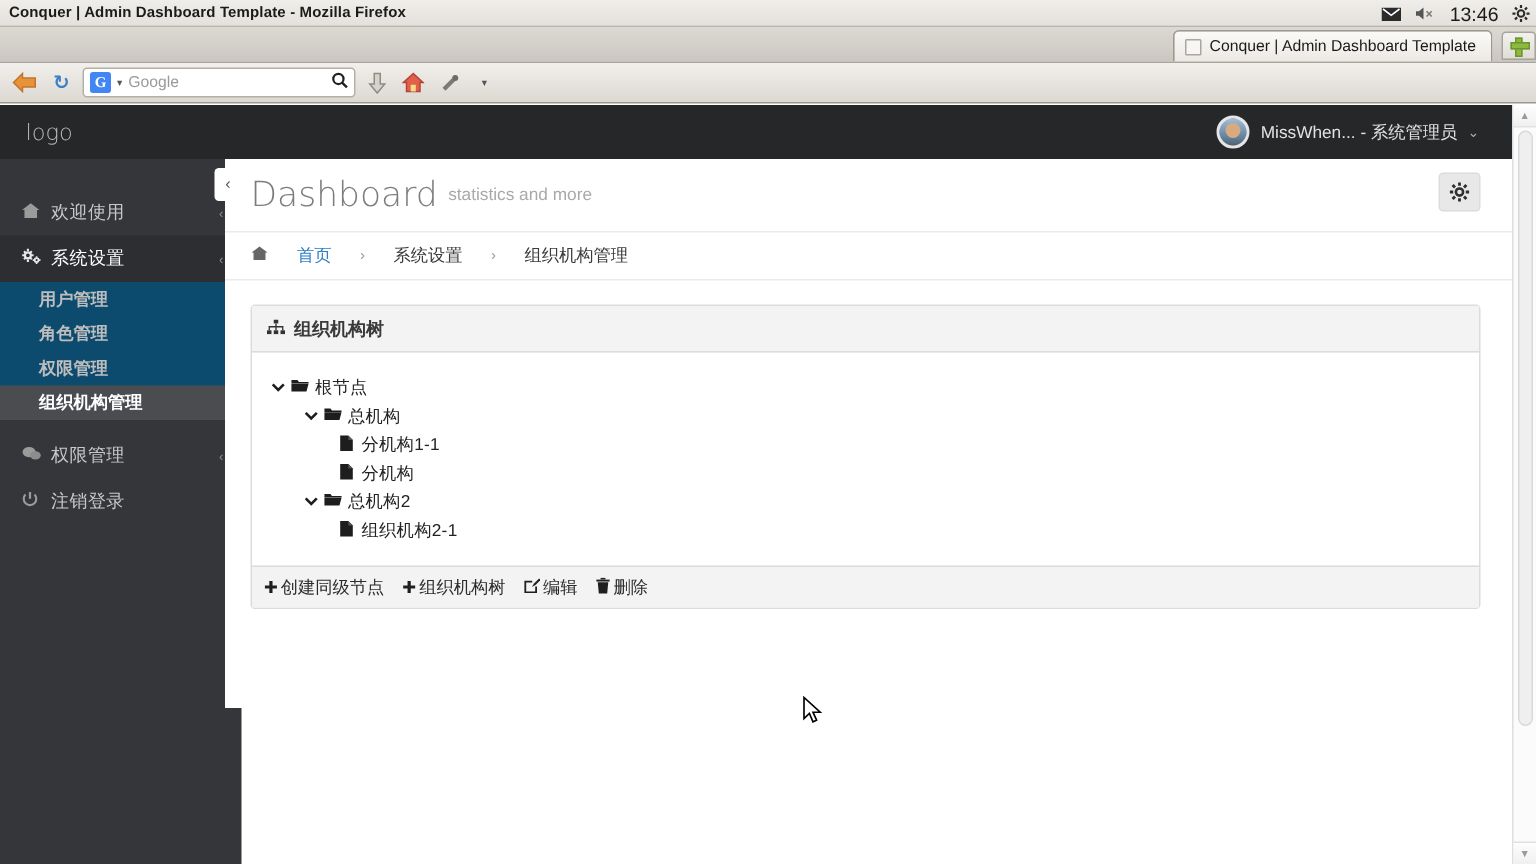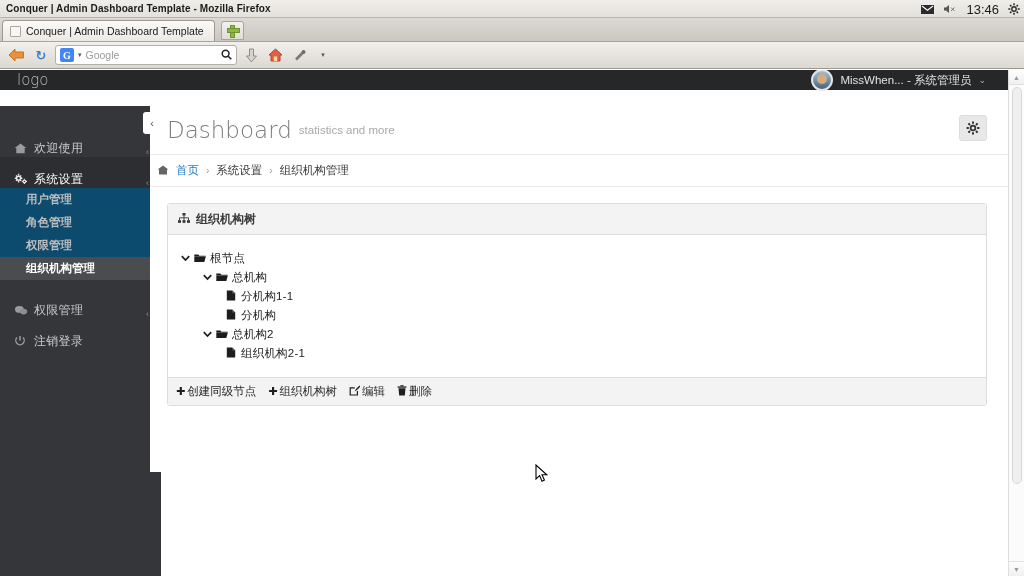--- a/index.html
+++ b/index.html
@@ -29,22 +29,23 @@
     position: absolute; right: 4px; top: 0; height: 18px;
     display: flex; align-items: center; gap: 9px;
   }
   .tray-item { font-size: 10px; color: #333; line-height: 1; display: flex; align-items: center; }
   .tray-clock { font-size: 13px; color: #1b1b1b; font-weight: normal; }
 
   .tabstrip {
     height: 24px;
     background: linear-gradient(to bottom, #dcd9d3 0%, #cbc7c0 100%);
     display: flex; align-items: flex-end;
-    padding-left: 2px;
+    padding-left: 21px;
     border-bottom: 1px solid #a8a49e;
+    justify-content: flex-end;
   }
   .tab {
     height: 21px;
     background: linear-gradient(to bottom, #fbfaf8 0%, #ecE9e4 100%);
     border: 1px solid #9d9992; border-bottom: none;
     border-radius: 4px 4px 0 0;
     display: flex; align-items: center; gap: 5px;
     padding: 0 10px 0 7px;
     font-size: 10.5px; color: #1a1a1a;
     max-width: 320px;
@@ -109,21 +110,21 @@
 
   
   #app {
     position: absolute; left: 0; top: 70px;
     width: 1024px; height: 506px;
     background: #fff; overflow: hidden;
   }
 
   
   .app-topbar {
-    position: absolute; left: 0; top: 0; width: 1024px; height: 20px;
+    position: absolute; left: 0; top: 0; width: 1024px; height: 36px;
     background: #262729;
     display: flex; align-items: center; justify-content: space-between;
   }
   .brand-logo {
     width: 161px; padding-left: 17px;
     font-size: 15px; color: #b9b9b9;
     font-family: "DejaVu Sans", sans-serif; font-weight: 300;
   }
   .user-box {
     display: flex; align-items: center; gap: 7px;
@@ -142,21 +143,21 @@
   .caret-down { font-size: 9px; color: #b0b0b0; }
 
   
   .sidebar {
     position: absolute; left: 0; top: 36px;
     width: 161px; height: 470px;
     background: #34363a;
   }
   .menu-item {
     position: relative;
-    height: 31px; display: flex; align-items: flex-end;
+    height: 31px; display: flex; align-items: center;
     padding: 0 12px 0 14px;
     font-size: 12px; color: #c8c8c8;
   }
   .menu-item .mi-icon { width: 20px; font-size: 12px; color: #9b9b9b; flex: 0 0 auto; }
   .menu-item .mi-label { flex: 1 1 auto; letter-spacing: 0.3px; }
   .menu-item .mi-arrow { font-size: 9px; color: #8e8e8e; }
   .menu-item.active { background: #2c2e31; color: #ffffff; }
   .menu-item.active .mi-icon { color: #e8e8e8; }
   .menu-spacer { height: 20px; }
   .submenu { background: #0c4a6e; font-weight: bold; }
@@ -197,22 +198,22 @@
   }
   .page-sub { font-size: 11.5px; color: #a9a9a9; margin-left: 7px; }
   .gear-btn {
     position: absolute; right: 26px; top: 9px;
     width: 28px; height: 26px;
     background: #e8e8e8; border: 1px solid #dcdcdc; border-radius: 3px;
     display: flex; align-items: center; justify-content: center;
     font-size: 13px; color: #2f2f2f;
   }
   .breadcrumb {
-    height: 32px; display: flex; align-items: center; gap: 7px;
-    padding-left: 7px; font-size: 11.5px; color: #555;
+    height: 32px; display: flex; align-items: center; gap: 19px;
+    padding-left: 17px; font-size: 11.5px; color: #555;
     border-bottom: 1px solid #eceaea;
   }
   .bc-home-icon { font-size: 11px; color: #666; }
   .bc-link { color: #2b7fc4; }
   .bc-sep { color: #9b9b9b; font-size: 10px; }
   .bc-current { color: #3a3a3a; }
 
   
   .panel {
     margin: 16px 26px 0 17px;

